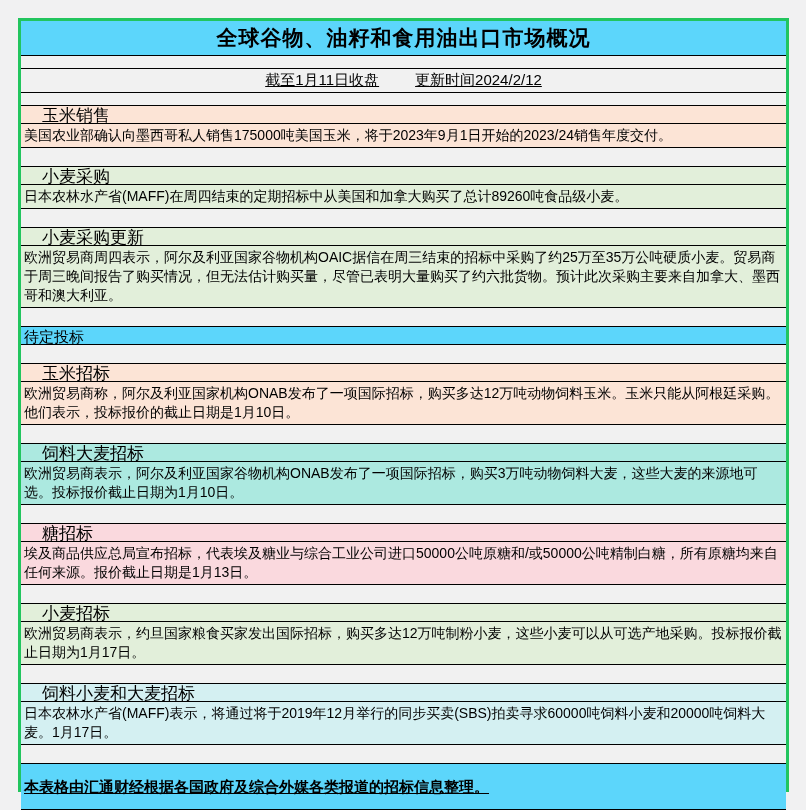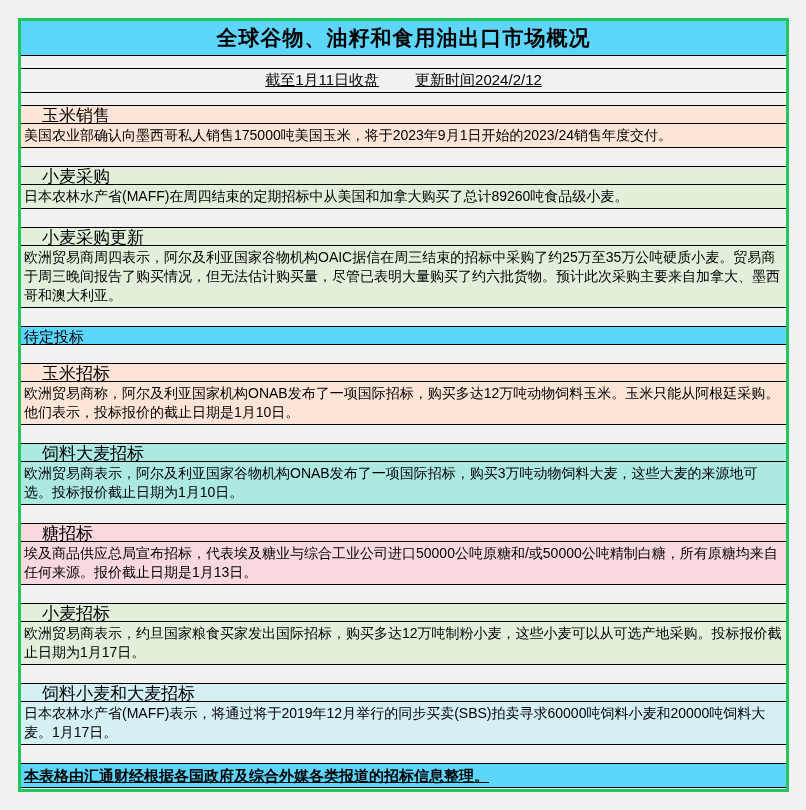--- a/index.html
+++ b/index.html
@@ -37,21 +37,21 @@
     box-sizing:border-box;white-space:nowrap;overflow:hidden;
   }
   .sec-body{
     font-size:14px;line-height:19px;padding:2px 3px;
   }
   .divider-row{
     font-size:15px;line-height:17px;padding:1px 3px 0 3px;height:18px;
     box-sizing:border-box;
   }
   .footer-row{
-    font-size:15px;font-weight:bold;line-height:21px;padding:1px 3px;
+    font-size:15px;font-weight:bold;line-height:21px;padding:12px 3px;
   }
   .footer-row span{text-decoration:underline;}
 </style>
 </head>
 <body style="background: rgb(241, 241, 242);">
 
 <div class="sheet">
 
   <div class="row title-row" style="background: rgb(92, 214, 251);">
     <span>全球谷物、油籽和食用油出口市场概况</span>

